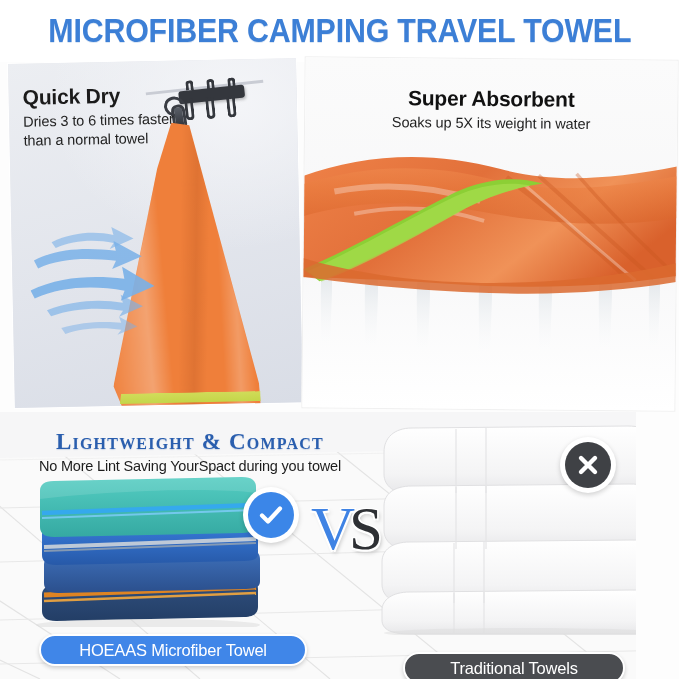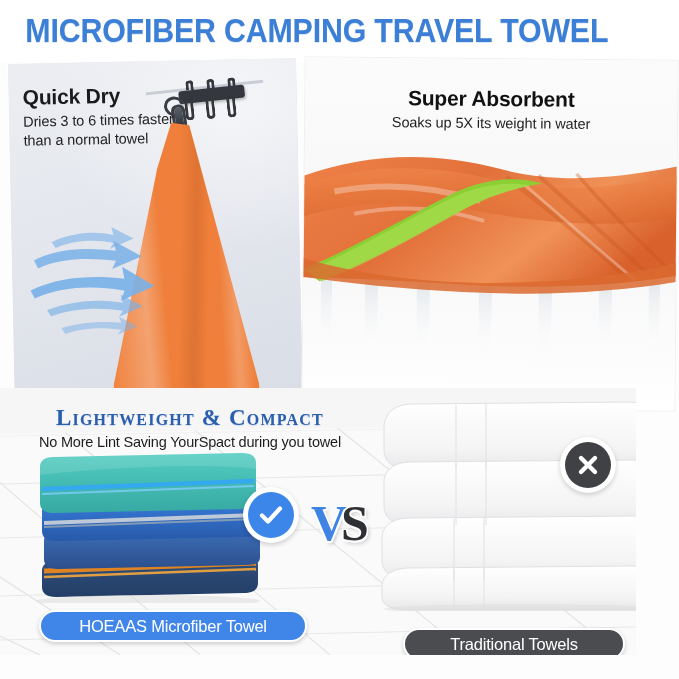--- a/index.html
+++ b/index.html
@@ -9,21 +9,21 @@
     background:#ffffff;
     overflow:hidden;
     position:relative;
   }
   .page { position:relative; width:679px; height:679px; background:#fdfdfd; }
 
   
   .title-bar {
     position:absolute; left:0; top:0; width:679px; height:62px;
     background:#ffffff;
-    display:flex; align-items:center; justify-content:flex-start;
+    display:flex; align-items:center; justify-content:center;
   }
   .title-text {
     font-family:"Liberation Sans Narrow","Liberation Sans", sans-serif;
     font-weight:bold;
     font-size:33px;
     letter-spacing:-0.2px;
     color:#3c7fd6;
     transform:scaleX(0.92);
     white-space:nowrap;
     text-shadow:0 1px 0 rgba(120,160,210,0.25);
@@ -119,21 +119,21 @@
     border:1px solid #f0f0f0;
   }
   .ab-bg { position:absolute; inset:0; background:linear-gradient(180deg,#fbfbfb 0%,#f7f7f8 55%,#ffffff 100%); }
   .ab-text { position:absolute; left:0; right:0; top:28px; text-align:center; }
   .ab-title { font-size:21px; font-weight:bold; color:#111; letter-spacing:-0.2px; }
   .ab-sub { font-size:14.5px; color:#1e1e1e; margin-top:4px; letter-spacing:-0.1px; }
   .wet-towel { position:absolute; left:-10px; top:94px; width:400px; height:210px; }
 
   
   .bottom {
-    position:absolute; left:0; top:388px; width:636px; height:267px;
+    position:absolute; left:0; top:412px; width:636px; height:267px;
     background:linear-gradient(180deg,#fdfdfd 0%,#fafafa 25%,#f6f6f6 100%);
     overflow:hidden;
   }
   .floor { position:absolute; left:0; top:0; width:679px; height:267px; }
   .lc-head { position:absolute; left:30px; top:17px; width:320px; text-align:center; }
   .lc-title {
     font-family:"Liberation Serif", serif;
     font-size:23px; font-weight:bold; color:#2a5eae;
     font-variant:small-caps; letter-spacing:1.2px;
     text-shadow:0 1px 1px rgba(160,180,210,0.45);
@@ -160,21 +160,21 @@
     box-shadow:0 2px 5px rgba(0,0,0,0.18);
   }
   .x-inner {
     width:46px; height:46px; border-radius:50%;
     background:#3f4145; display:flex; align-items:center; justify-content:center;
   }
 
   .vs {
     position:absolute; left:311px; top:498px;
     font-family:"Liberation Serif", serif;
-    font-weight:bold; font-size:50px; line-height:1;
+    font-weight:normal; font-size:61px; line-height:1;
     letter-spacing:-6px;
   }
   .vs .v { color:#3f83e4; text-shadow:1.5px 1.5px 0 #fff, -1.5px 1.5px 0 #fff, 1.5px -1.5px 0 #fff, -1.5px -1.5px 0 #fff, 2px 3px 4px rgba(0,0,0,0.25); }
   .vs .s { color:#2e3034; text-shadow:1.5px 1.5px 0 #fff, -1.5px 1.5px 0 #fff, 1.5px -1.5px 0 #fff, -1.5px -1.5px 0 #fff, 2px 3px 4px rgba(0,0,0,0.25); }
 
   .pill {
     position:absolute; height:32px; border-radius:16px;
     display:flex; align-items:center; justify-content:center;
     color:#ffffff; font-weight:normal; font-size:16.5px;
     letter-spacing:-0.2px;

